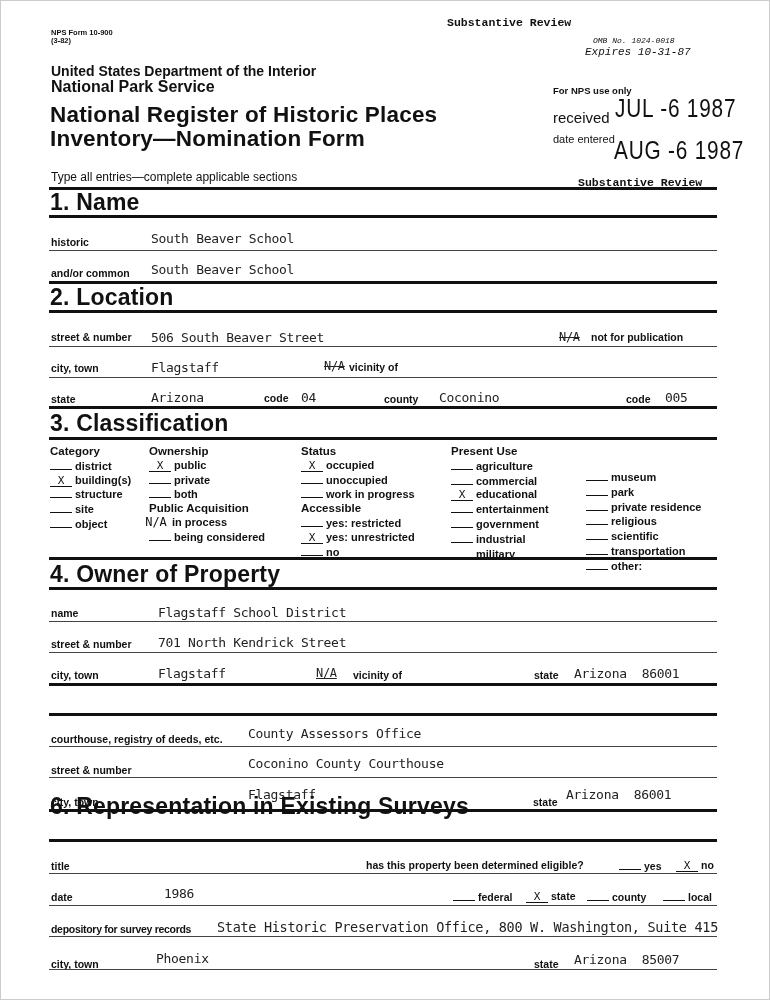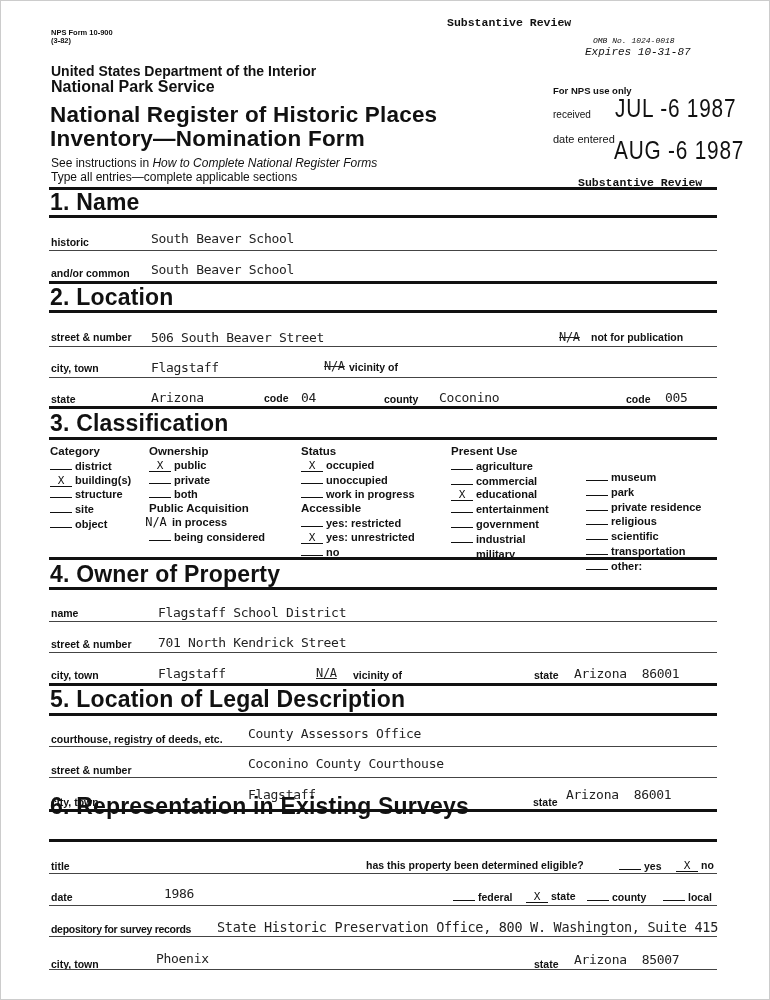--- a/index.html
+++ b/index.html
@@ -31,27 +31,24 @@
   <div class="abs typewriter" style="left:446px;top:15px;">Substantive Review</div>
   <div class="abs mono" style="left:592px;top:35px;font-size:8px;font-style:italic;">OMB No. 1024-0018</div>
   <div class="abs mono" style="left:584px;top:45px;font-size:11px;font-style:italic;">Expires  10-31-87</div>
 
   <div class="abs bold" style="left:50px;top:62px;font-size:14px;">United States Department of the Interior</div>
   <div class="abs bold" style="left:50px;top:77px;font-size:16px;">National Park Service</div>
 
   <div class="abs bold" style="left:49px;top:101px;font-size:22.5px;letter-spacing:0.2px;">National Register of Historic Places</div>
   <div class="abs bold" style="left:49px;top:125px;font-size:22.5px;letter-spacing:0.2px;">Inventory—Nomination Form</div>
 
-  <div class="abs" style="left:50px;top:155px;font-size:12px;">
-    <span>See instructions in </span><i>How to Complete National Register Forms</i>
-  </div>
   <div class="abs" style="left:50px;top:169px;font-size:12px;">Type all entries—complete applicable sections</div>
 
   <div class="abs bold" style="left:552px;top:84px;font-size:9.5px;">For NPS use only</div>
-  <div class="abs" style="left:552px;top:108px;font-size:10px;">received</div>
+  <div class="abs" style="left:552px;top:108px;font-size:15px;">received</div>
   <div class="abs stamp" style="left:614px;top:92px;">JUL -6 1987</div>
   <div class="abs" style="left:552px;top:132px;font-size:11px;">date entered</div>
   <div class="abs stamp" style="left:613px;top:134px;">AUG -6 1987</div>
   <div class="abs typewriter" style="left:577px;top:175px;text-decoration:underline;">Substantive Review</div>
 
   <div class="hr-thick" style="top:186px;"></div>
 
   <div class="abs section-title" style="left:49px;top:188px;">1.  Name</div>
   <div class="hr-thick" style="top:214px;"></div>
 
@@ -156,21 +153,20 @@
   <div class="hr-thin" style="top:651px;"></div>
 
   <div class="abs label" style="left:50px;top:668px;">city, town</div>
   <div class="abs typed" style="left:157px;top:665px;">Flagstaff</div>
   <div class="abs typed" style="left:315px;top:665px;font-size:12px;text-decoration:underline;">N/A</div>
   <div class="abs label" style="left:352px;top:668px;">vicinity of</div>
   <div class="abs label" style="left:533px;top:668px;">state</div>
   <div class="abs typed" style="left:573px;top:665px;white-space:pre;">Arizona  86001</div>
   <div class="hr-thick" style="top:682px;"></div>
 
-  <div class="abs section-title" style="left:49px;top:685px;">5.  Location of Legal Description</div>
   <div class="hr-thick" style="top:712px;"></div>
 
   <div class="abs label" style="left:50px;top:732px;">courthouse, registry of deeds, etc.</div>
   <div class="abs typed" style="left:247px;top:725px;">County Assessors Office</div>
   <div class="hr-thin" style="top:745px;"></div>
 
   <div class="abs label" style="left:50px;top:763px;">street &amp; number</div>
   <div class="abs typed" style="left:247px;top:755px;">Coconino County Courthouse</div>
   <div class="hr-thin" style="top:776px;"></div>
 

